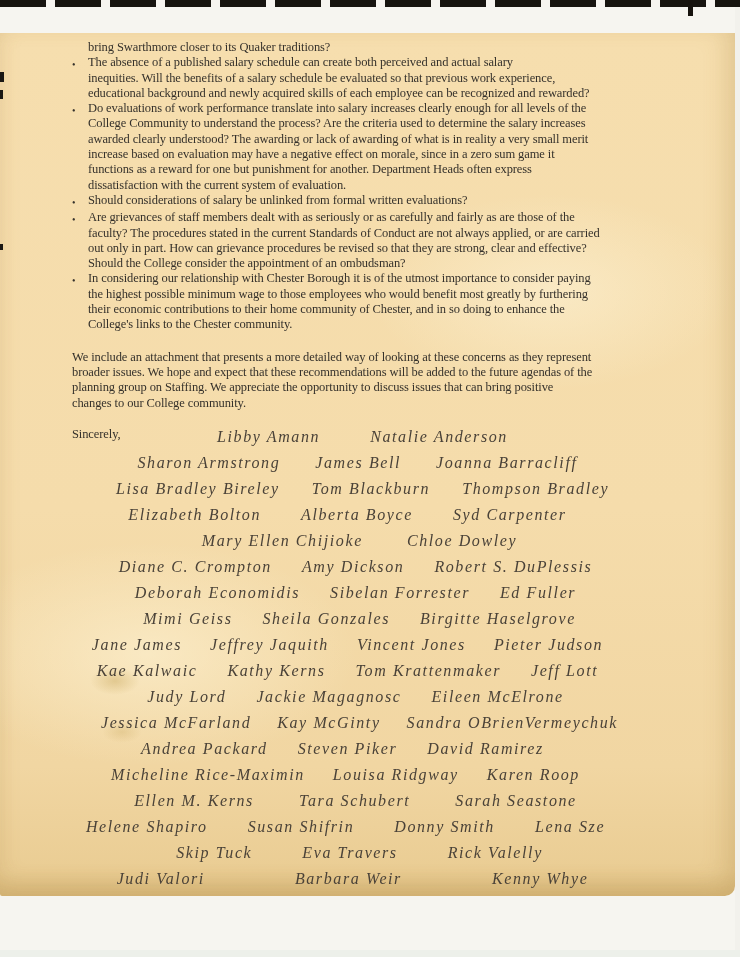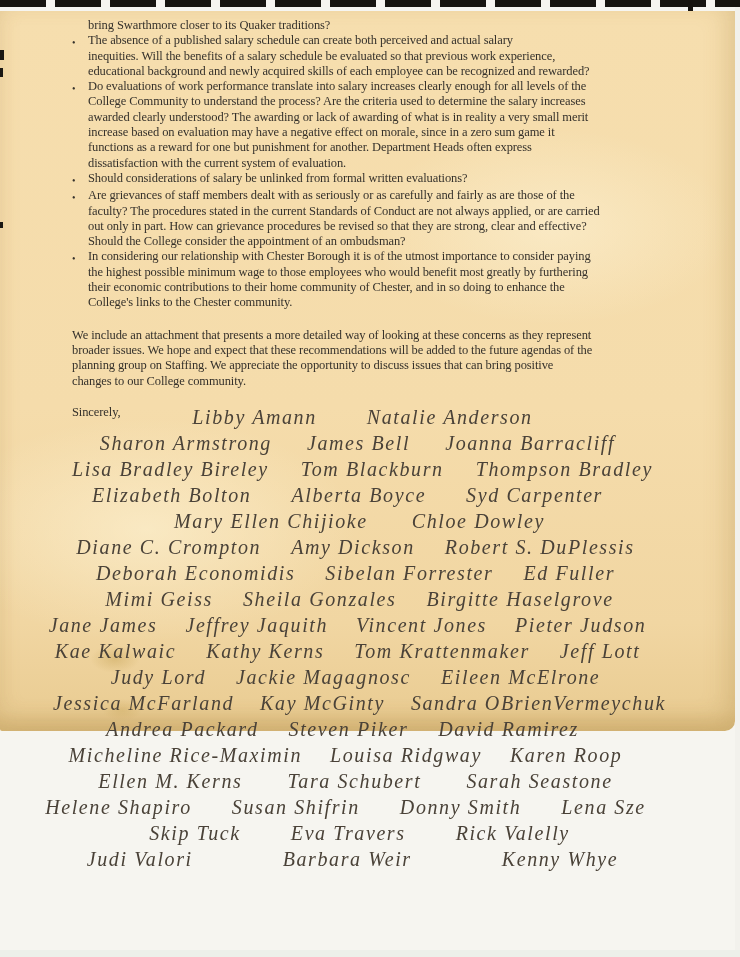--- a/index.html
+++ b/index.html
@@ -11,21 +11,21 @@
   
   .top-band {
     position:absolute; top:0; left:0; width:740px; height:7px;
     background:repeating-linear-gradient(90deg,#17140f 0 46px,#f6f4ef 46px 55px);
   }
   .mark-top-right { position:absolute; left:688px; top:0; width:5px; height:16px; background:#17130e; }
   .right-strip { position:absolute; top:7px; right:0; width:5px; height:950px; background:#f2f1ec; }
   .bottom-strip { position:absolute; bottom:0; left:0; width:740px; height:7px; background:#edf0ea; }
 
   .paper {
-    position:absolute; top:11px; left:0; width:735px; height:720px;
+    position:absolute; top:33px; left:0; width:735px; height:863px;
     background:
       radial-gradient(ellipse 300px 160px at 20% 72%, rgba(255,246,218,0.55), rgba(255,246,218,0) 70%),
       radial-gradient(ellipse 260px 140px at 75% 30%, rgba(255,248,224,0.45), rgba(255,248,224,0) 70%),
       linear-gradient(180deg,#f6deae 0%, #f5dcab 55%, #f1d6a2 85%, #eacd94 97%, #e2c386 100%);
     box-shadow: inset -10px -8px 24px rgba(150,110,40,0.14), inset 0 -12px 22px rgba(150,110,40,0.12);
     border-radius:0 0 10px 2px;
   }
   .edge-mark { position:absolute; background:#1a1713; }
   .m1 { left:0; top:39px; width:4px; height:10px; }
   .m2 { left:0; top:57px; width:3px; height:9px; }
@@ -45,21 +45,21 @@
   .bullet-row { display:flex; align-items:flex-start; }
   .bullet { width:16px; flex:none; font-size:10px; padding-top:2px; }
   .btext { white-space:pre; }
   .para { margin-top:17px; white-space:pre; }
   .salutation { margin-top:16px; }
 
   .sigs { position:absolute; top:395px; left:0; width:735px; color:#4a4238; }
   .sigrow { display:flex; justify-content:center; align-items:baseline; height:26px; }
   .sig {
     font-family:"Liberation Serif","DejaVu Serif",serif;
-    font-style:italic; font-size:20px; letter-spacing:1.6px; white-space:nowrap;
+    font-style:italic; font-size:16px; letter-spacing:1.6px; white-space:nowrap;
   }
   .r1{gap:50px; transform:translateX(-5px);}  .r2{gap:35px; transform:translateX(-10px);}
   .r3{gap:32px; transform:translateX(-5px);}  .r4{gap:40px; transform:translateX(-20px);}
   .r5{gap:44px; transform:translateX(-8px);}  .r6{gap:30px; transform:translateX(-12px);}
   .r7{gap:30px; transform:translateX(-12px);} .r8{gap:30px; transform:translateX(-8px);}
   .r9{gap:28px; transform:translateX(-20px);} .r10{gap:30px; transform:translateX(-20px);}
   .r11{gap:30px; transform:translateX(-12px);}.r12{gap:26px; transform:translateX(-8px);}
   .r13{gap:30px; transform:translateX(-25px);}.r14{gap:28px; transform:translateX(-22px);}
   .r15{gap:45px; transform:translateX(-12px);}.r16{gap:40px; transform:translateX(-22px);}
   .r17{gap:50px; transform:translateX(-8px);} .r18{gap:90px; transform:translateX(-15px);}

